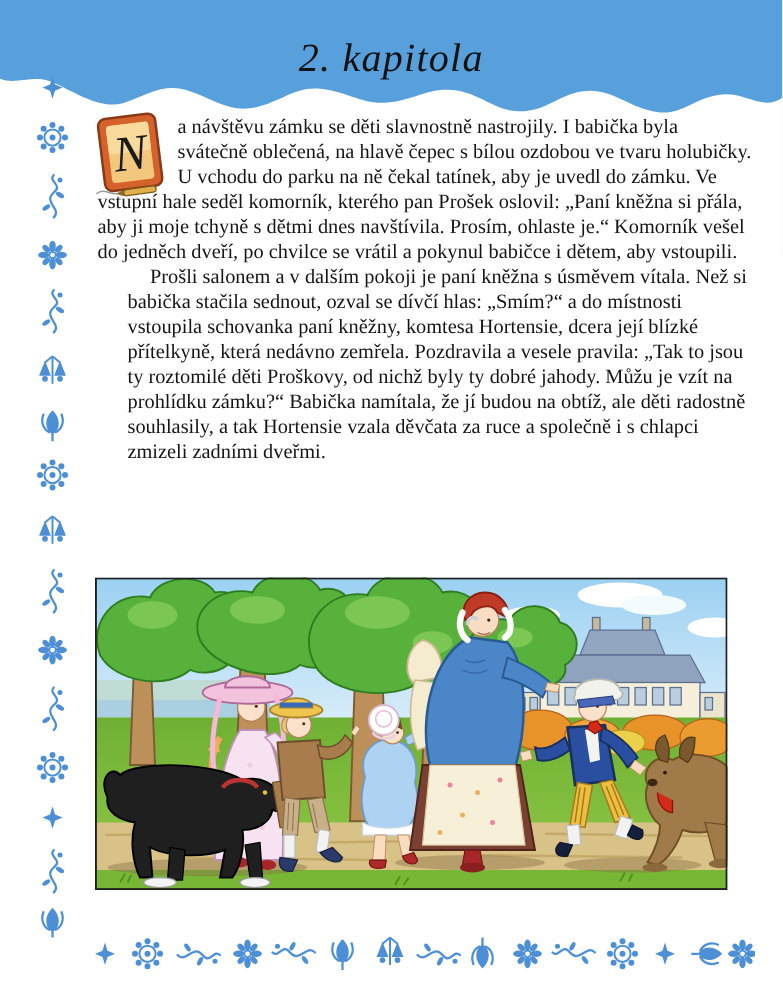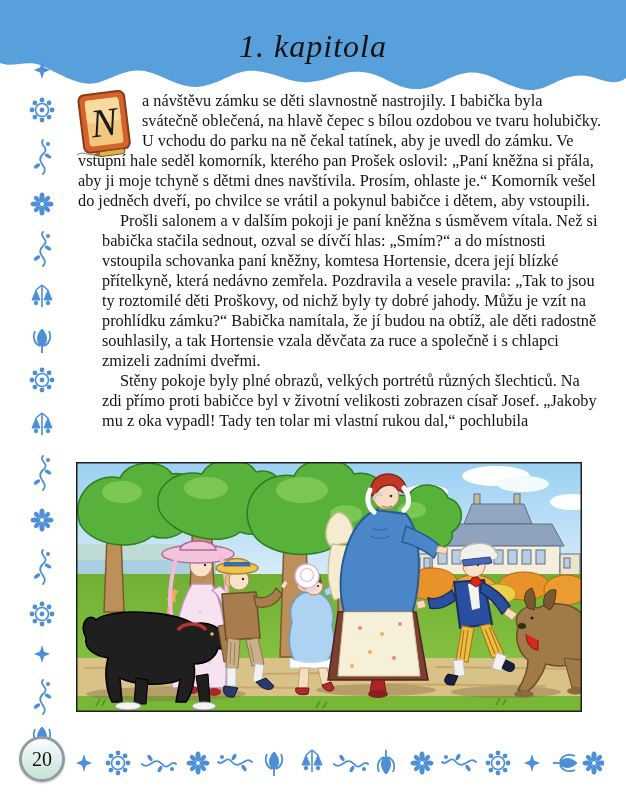--- a/index.html
+++ b/index.html
@@ -58,21 +58,21 @@
       C446,76 436,90 414,89
       C394,88 384,74 362,72
       C342,70 332,80 310,82
       C290,84 278,73 256,71
       C236,69 226,81 204,86
       C184,90 172,80 152,73
       C132,66 120,75 100,82
       C80,89 58,72 40,65
       C26,60 12,68 0,63 Z"></path>
   </svg>
-  <div class="chapter-title">1. kapitola</div>
+  <div class="chapter-title">2. kapitola</div>
 
   <svg class="left-ornament" width="40" height="692" viewBox="0 0 40 692" aria-hidden="true">
     <defs>
       <g id="m-star" stroke="none" fill="#4C8FD6">
         <path d="M0,-9 L2,-2.5 L8,0 L2,2.5 L0,9 L-2,2.5 L-8,0 L-2,-2.5 Z"></path>
       </g>
       <g id="m-rosette" fill="none" stroke="#4C8FD6" stroke-width="1.6">
         <circle r="6.5"></circle>
         <circle r="2.4" fill="#4C8FD6" stroke="none"></circle>
         <g fill="#4C8FD6" stroke="none">
@@ -149,21 +149,20 @@
           </g>
           <path d="M2,66 C10,60 14,70 24,64" fill="none" stroke="#9a9a9a" stroke-width="1.2"></path>
           <g transform="rotate(-8 38 64)">
             <rect x="24" y="61" width="26" height="5" rx="2.5" fill="#E2B04A" stroke="#7a5a1a" stroke-width="1"></rect>
             <path d="M24,61 L18,63.5 L24,66 Z" fill="#8a6a28"></path>
           </g>
         </svg>
       </span><span>a návštěvu zámku se děti slavnostně nastrojily. I babička byla svátečně oblečená, na hlavě čepec s bílou ozdobou ve tvaru holubičky. U vchodu do parku na ně čekal tatínek, aby je uvedl do zámku. Ve vstupní hale seděl komorník, kterého pan Prošek oslovil: „Paní kněžna si přála, aby ji moje tchyně s dětmi dnes navštívila. Prosím, ohlaste je.“ Komorník vešel do jedněch dveří, po chvilce se vrátil a pokynul babičce i dětem, aby vstoupili.</span>
     </p>
     <p class="indent">Prošli salonem a v dalším pokoji je paní kněžna s úsměvem vítala. Než si babička stačila sednout, ozval se dívčí hlas: „Smím?“ a do místnosti vstoupila schovanka paní kněžny, komtesa Hortensie, dcera její blízké přítelkyně, která nedávno zemřela. Pozdravila a vesele pravila: „Tak to jsou ty roztomilé děti Proškovy, od nichž byly ty dobré jahody. Můžu je vzít na prohlídku zámku?“ Babička namítala, že jí budou na obtíž, ale děti radostně souhlasily, a tak Hortensie vzala děvčata za ruce a společně i s chlapci zmizeli zadními dveřmi.</p>
-    <p class="indent">Stěny pokoje byly plné obrazů, velkých portrétů různých šlechticů. Na zdi přímo proti babičce byl v životní velikosti zobrazen císař Josef. „Jakoby mu z oka vypadl! Tady ten tolar mi vlastní rukou dal,“ pochlubila</p>
   </div>
 
   <div class="illustration">
     <svg width="506" height="250" viewBox="0 0 506 250" aria-label="Babička s dětmi a dvěma psy kráčí po cestě parkem k zámku: maminka v růžových šatech s košíkem jahod, černý pes, chlapec ve slamáku, holčička v modrých šatech s čepečkem, babička v modré jupce s květovanou zástěrou a červeným čepcem, chlapec v modrém kabátku se žlutými pruhovanými kalhotami a hnědý pes.">
       <defs>
         <linearGradient id="sky" x1="0" y1="0" x2="0" y2="1">
           <stop offset="0" stop-color="#9bd0f2"></stop>
             <stop offset="1" stop-color="#dff0fa"></stop>
         </linearGradient>
         <linearGradient id="grass" x1="0" y1="0" x2="0" y2="1">
@@ -410,23 +409,20 @@
         <circle cx="456" cy="156" r="1.5" fill="#2a1a0a"></circle>
         <path d="M450,172 C450,182 456,188 462,188 L462,178" fill="#d42a1a" stroke="#8a1208" stroke-width="1"></path>
         <ellipse cx="448" cy="232" rx="10" ry="3.5" fill="#8a6a3c"></ellipse>
         <ellipse cx="500" cy="229" rx="9" ry="3.5" fill="#8a6a3c"></ellipse>
       </g>
 
       <rect x="0.75" y="0.75" width="504.5" height="248.5" fill="none" stroke="#1f1f1f" stroke-width="1.5"></rect>
     </svg>
   </div>
 
-  <div class="page-number">
-    <span>20</span>
-  </div>
 
   <svg class="bottom-ornament" width="530" height="36" viewBox="0 0 530 36" aria-hidden="true">
     <use href="#m-star" x="10" y="18"></use>
     <use href="#m-rosette" x="44" y="18"></use>
     <use href="#m-vine" x="84" y="18" transform="rotate(90 84 18)"></use>
     <use href="#m-daisy" x="124" y="18"></use>
     <use href="#m-vine" x="162" y="18" transform="rotate(-90 162 18)"></use>
     <use href="#m-tulip" x="200" y="18"></use>
     <use href="#m-bells" x="238" y="18"></use>
     <use href="#m-vine" x="276" y="18" transform="rotate(90 276 18)"></use>

